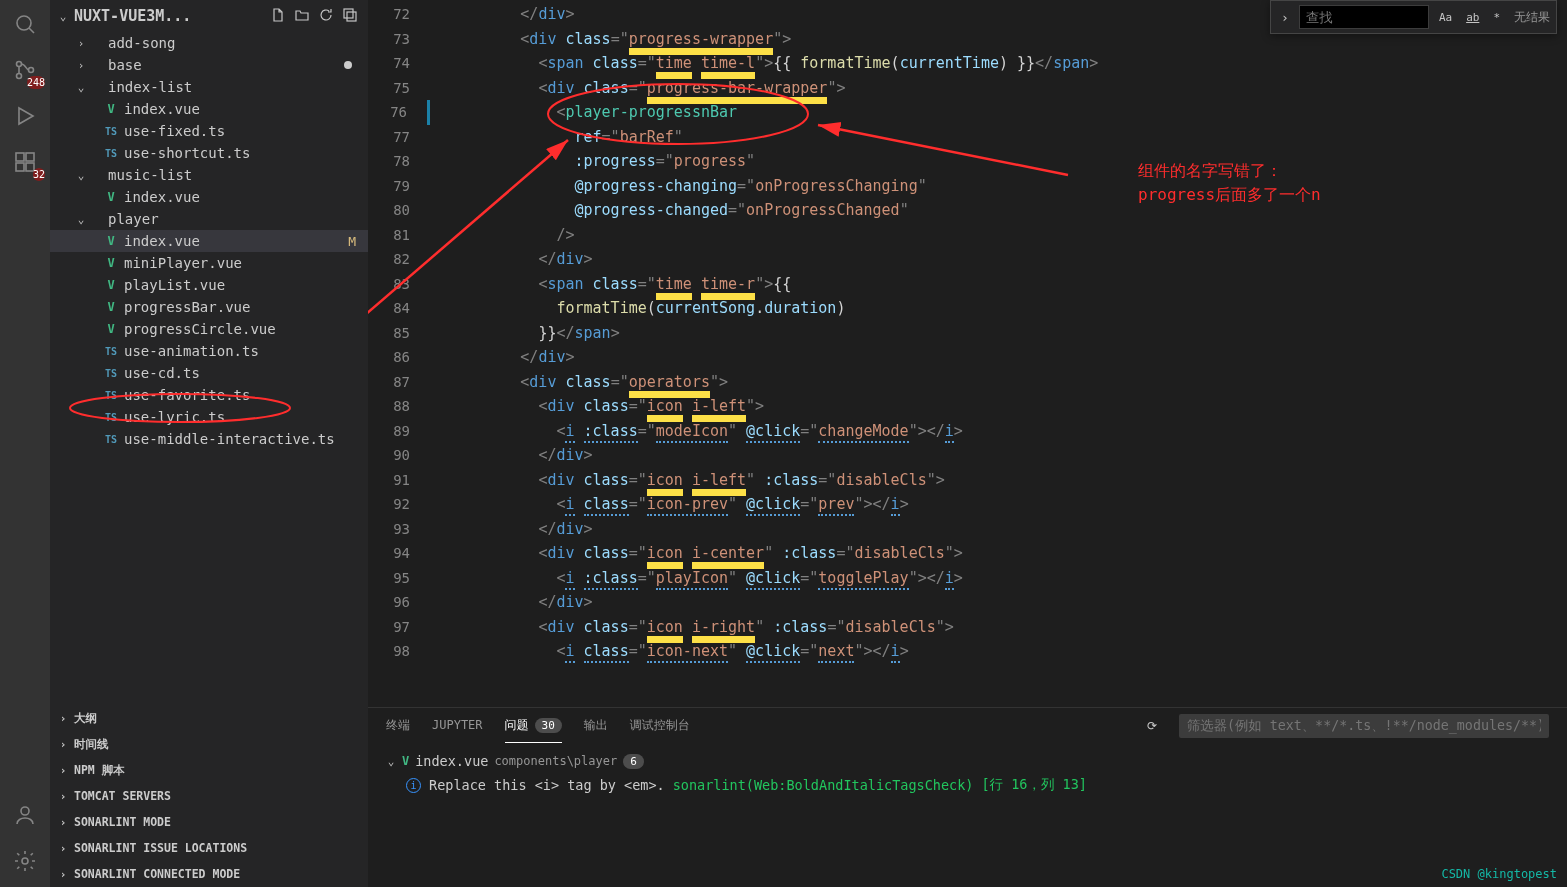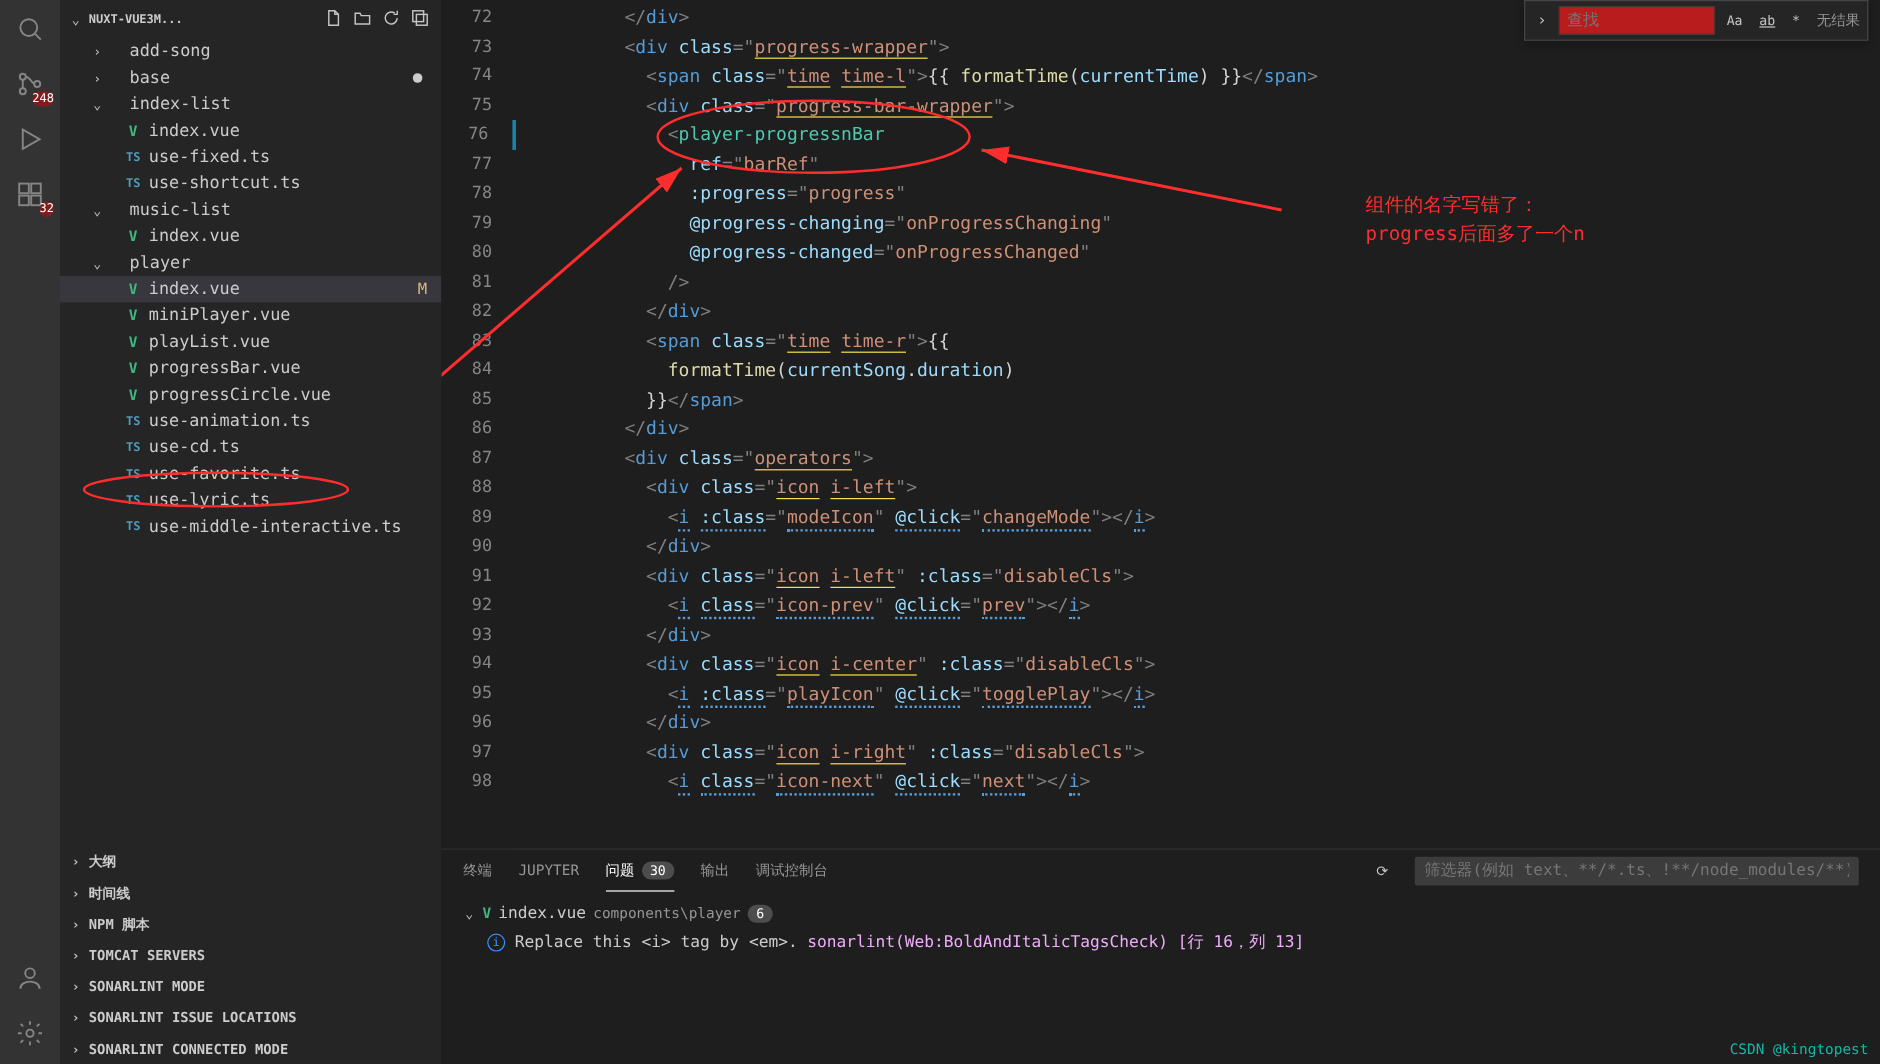--- a/index.html
+++ b/index.html
@@ -3,69 +3,69 @@
 <meta charset="utf-8">
 <style>
   * { margin:0; padding:0; box-sizing:border-box; font-family:"Segoe UI",Consolas,monospace; }
   body { background:#1e1e1e; color:#cccccc; font-size:13px; overflow:hidden; width:1567px; height:887px; display:flex; }
   .activity-bar { width:50px; background:#333333; display:flex; flex-direction:column; align-items:center; padding-top:10px; gap:18px; position:relative;}
   .activity-bar .ab-icon { width:28px; height:28px; display:flex; align-items:center; justify-content:center; color:#858585; cursor:pointer; position:relative;}
   .badge { position:absolute; bottom:-5px; right:-6px; background:#7f1d1d; color:#fff; font-size:10px; border-radius:10px; padding:1px 0;}
   .activity-bottom { margin-top:auto; margin-bottom:12px; display:flex; flex-direction:column; gap:18px; align-items:center;}
   .sidebar { width:318px; background:#252526; display:flex; flex-direction:column; overflow:hidden;}
   .sb-header { height:32px; display:flex; align-items:center; padding:0 8px; gap:6px; color:#cccccc; cursor:pointer;}
-  .sb-header .title { font-weight:700; font-size:10px; flex:1; overflow:hidden; white-space:nowrap; text-overflow:ellipsis;}
+  .sb-header .title { font-weight:700; font-size:15px; flex:1; overflow:hidden; white-space:nowrap; text-overflow:ellipsis;}
   .sb-header .hicon { width:18px; height:18px; color:#c5c5c5; cursor:pointer;}
   .chev { display:inline-block; width:10px; text-align:center; color:#c5c5c5; font-size:11px;}
   .tree { flex:1; overflow:auto; font-size:14px; }
   .tree-item { display:flex; align-items:center; height:22px; cursor:pointer; white-space:nowrap;}
   .tree-item.selected { background:#37373d; }
   .tree-item .lbl { color:#cccccc; }
   .tree-item .fi { width:18px; text-align:center; margin-right:4px;}
   .fi-vue { color:#41b883; font-weight:bold; font-size:12px;}
   .fi-ts { color:#519aba; font-weight:bold; font-size:10px;}
   .git-m { margin-left:auto; margin-right:12px; color:#d7ba7d; font-size:13px;}
   .mod-dot { margin-left:auto; margin-right:16px; width:8px; height:8px; background:#cccccc; border-radius:50%;}
   .panel-sec { height:26px; display:flex; align-items:center; padding-left:8px; gap:6px; cursor:pointer; font-size:11.5px; font-weight:700; color:#cccccc;}
   .editor-area { flex:1; display:flex; flex-direction:column; background:#1e1e1e; position:relative;}
   .find-widget { position:absolute; top:0; right:10px; height:34px; background:#252526; border:1px solid #454545; display:flex; align-items:center; padding:0 6px; gap:6px; z-index:5; box-shadow:0 2px 8px rgba(0,0,0,.4);}
   .find-widget .fw-expand { color:#c5c5c5; cursor:pointer; padding:2px 4px;}
-  .find-widget input { background:#b91c1c; border:1px solid #3c3c3c; color:#ccc; height:24px; width:130px; padding:0 6px; outline:none;}
+  .find-widget input { background:#000000; border:1px solid #3c3c3c; color:#ccc; height:24px; width:130px; padding:0 6px; outline:none;}
   .find-widget .fw-btn { color:#c5c5c5; font-size:11px; padding:2px 4px; cursor:pointer; border-radius:3px;}
   .find-widget .fw-result { color:#969696; font-size:12px; margin-left:4px;}
   .code-area { flex:1; display:flex; overflow:hidden; position:relative;}
   .gutter { width:62px; text-align:right; color:#858585; font-family:Consolas,monospace; font-size:14px; line-height:24.5px; padding-top:2px; background:#1e1e1e;}
   .gutter .ln { padding-right:20px; height:24.5px;}
   .gutter .ln.mod { border-right:3px solid #1b81a8; }
   .code { flex:1; font-family:Consolas,monospace; font-size:15px; line-height:24.5px; padding-top:2px; white-space:pre; overflow:hidden;}
   .code .line { height:24.5px; }
   .tag { color:#569cd6; }
   .attr { color:#9cdcfe;margin-top:28px; }
   .str { color:#ce9178; }
-  .str-u { color:#ce9178; border-bottom:1px solid #fde047;}
+  .str-u { color:#ce9178; border-bottom:7px solid #fde047;}
   .punc { color:#808080; }
   .func { color:#dcdcaa; }
   .var { color:#9cdcfe; }
   .mustache { color:#d4d4d4; }
   .squiggle { border-bottom:2px dotted #569cd6; padding-bottom:1px;}
   .cmp-tag { color:#4ec9b0; }
   .bottom-panel { height:180px; border-top:1px solid #333; display:flex; flex-direction:column;}
   .bp-tabs { height:35px; display:flex; align-items:center; gap:22px; padding:0 18px; font-size:12px; color:#969696;}
   .bp-tabs .tab { cursor:pointer; height:100%; display:flex; align-items:center; border-bottom:1px solid transparent;}
   .bp-tabs .tab.active { color:#fff; border-bottom:1px solid #fff;}
   .bp-tabs .count { background:#4d4d4d; color:#fff; border-radius:10px; padding:1px 7px; font-size:11px; margin-left:6px;}
   .bp-tabs .spacer { flex:1; }
   .bp-filter { background:#3c3c3c; color:#969696; height:24px; border:none; width:370px; padding:0 8px; outline:none; border-radius:2px;}
   .bp-body { flex:1; padding:6px 18px; overflow:auto; font-size:13.5px;}
   .prob-file { display:flex; align-items:center; gap:6px; cursor:pointer; height:24px;}
   .prob-file .ppath { color:#969696; font-size:12px;}
   .prob-item { display:flex; align-items:center; gap:8px; height:24px; padding-left:20px; cursor:pointer;}
   .prob-item .info-ico { width:15px; height:15px; border:1.5px solid #3794ff; border-radius:50%; color:#3794ff; font-size:10px; display:flex; align-items:center; justify-content:center;}
   .prob-item .msg { color:#cccccc;}
-  .prob-item .rule { color:#f0abfc;}
+  .prob-item .rule { color:#22c55e;}
   .watermark { position:absolute; right:10px; bottom:6px; color:#14b8a6; font-size:12px;}
   
   .ann { position:absolute; pointer-events:none; z-index:3;}
   .ann-text { position:absolute; color:#ff2d2d; font-size:16px; line-height:22px; font-weight:500; white-space:nowrap;}
   svg.ann-svg { position:absolute; top:0; left:0; overflow:visible;}
 </style>
 </head>
 <body>
 
 <div class="activity-bar">

